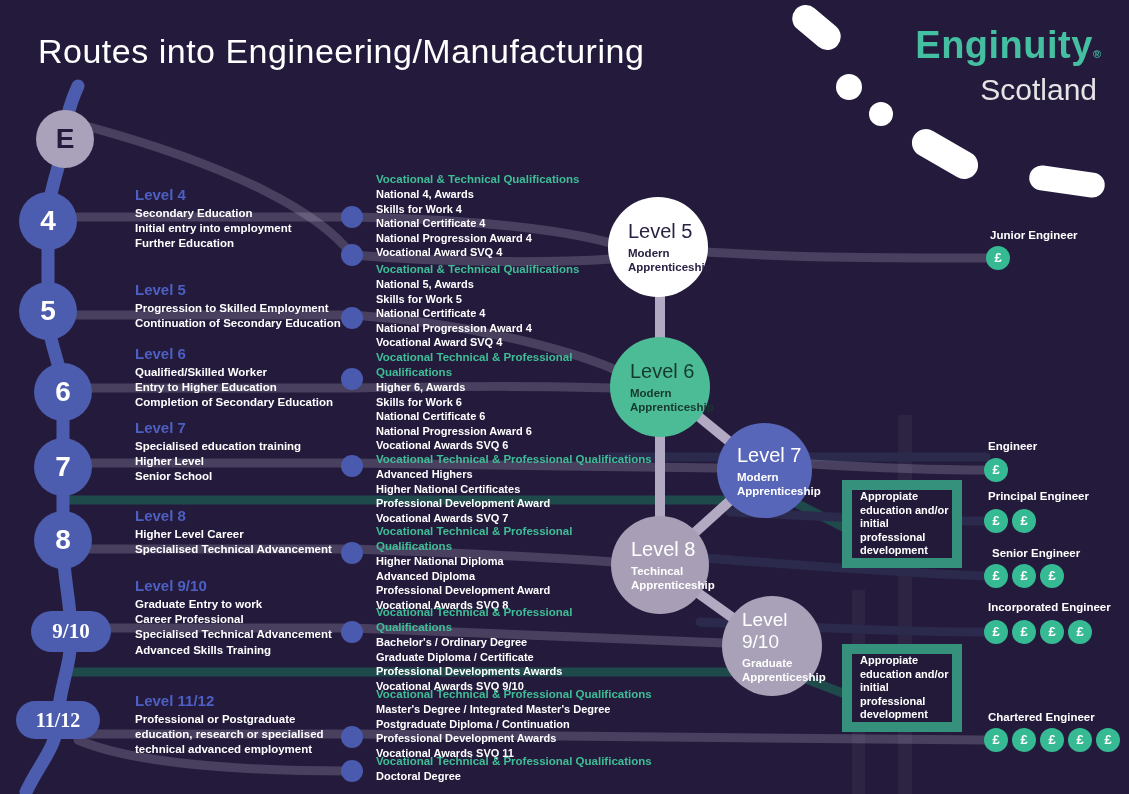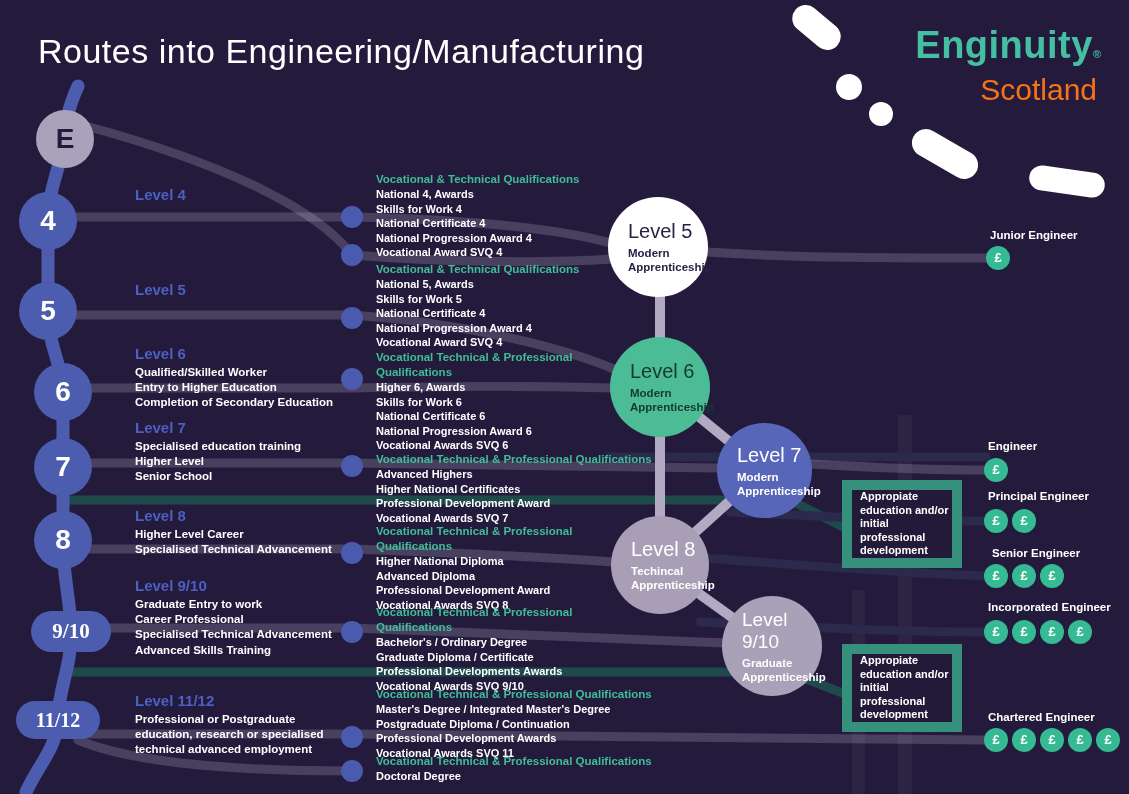--- a/index.html
+++ b/index.html
@@ -10,21 +10,21 @@
     font-family:"Liberation Sans", sans-serif;
   }
   svg.lines { position:absolute; left:0; top:0; }
 
   .page-title { position:absolute; left:38px; top:32px; color:#ffffff;
     font-size:34px; font-weight:400; letter-spacing:0.5px; }
 
   .brand { position:absolute; right:28px; top:24px; text-align:right; }
   .brand-name { color:#45bfa1; font-size:38px; font-weight:700; letter-spacing:0.5px; }
   .brand-mark { color:#45bfa1; font-size:11px; font-weight:700; vertical-align:baseline; }
-  .brand-region { color:#f97316; font-size:30px; font-weight:500; margin-top:6px; margin-right:4px; }
+  .brand-region { color:#e5e5e5; font-size:30px; font-weight:500; margin-top:6px; margin-right:4px; }
 
   .blob { position:absolute; background:#ffffff; border-radius:999px; }
 
   .node { position:absolute; background:#4c5cae; color:#ffffff; border-radius:50%;
     display:flex; align-items:center; justify-content:center; font-weight:700; }
   .node.gray { background:#a9a2ba; color:#241b3c; }
   .node.pill { border-radius:22px;font-family:Liberation Serif, serif; }
 
   .lvl-block { position:absolute; left:135px; width:230px; }
   .lvl-header { font-size:15px; font-weight:700; color:#4d5fc2; line-height:18px; margin-bottom:2px; }
@@ -134,23 +134,32 @@
   <div class="node" style="left:19px; top:192px; width:58px; height:58px; font-size:28px;">4</div>
   <div class="node" style="left:19px; top:282px; width:58px; height:58px; font-size:28px;">5</div>
   <div class="node" style="left:34px; top:363px; width:58px; height:58px; font-size:28px;">6</div>
   <div class="node" style="left:34px; top:438px; width:58px; height:58px; font-size:28px;">7</div>
   <div class="node" style="left:34px; top:511px; width:58px; height:58px; font-size:28px;">8</div>
   <div class="node pill" style="left:31px; top:611px; width:80px; height:41px; font-size:21px;">9/10</div>
   <div class="node pill" style="left:16px; top:701px; width:84px; height:38px; font-size:20px;">11/12</div>
 
   <div class="lvl-block" style="top:186px;">
     <div class="lvl-header">Level 4</div>
+    <div class="lvl-items">
+        <div>Secondary Education</div>
+        <div>Initial entry into employment</div>
+        <div>Further Education</div>
+      </div>
   </div>
   <div class="lvl-block" style="top:281px;">
     <div class="lvl-header">Level 5</div>
+    <div class="lvl-items">
+        <div>Progression to Skilled Employment</div>
+        <div>Continuation of Secondary Education</div>
+      </div>
   </div>
   <div class="lvl-block" style="top:345px;">
     <div class="lvl-header">Level 6</div>
     <div class="lvl-items">
         <div>Qualified/Skilled Worker</div>
         <div>Entry to Higher Education</div>
         <div>Completion of Secondary Education</div>
       </div>
   </div>
   <div class="lvl-block" style="top:419px;">

